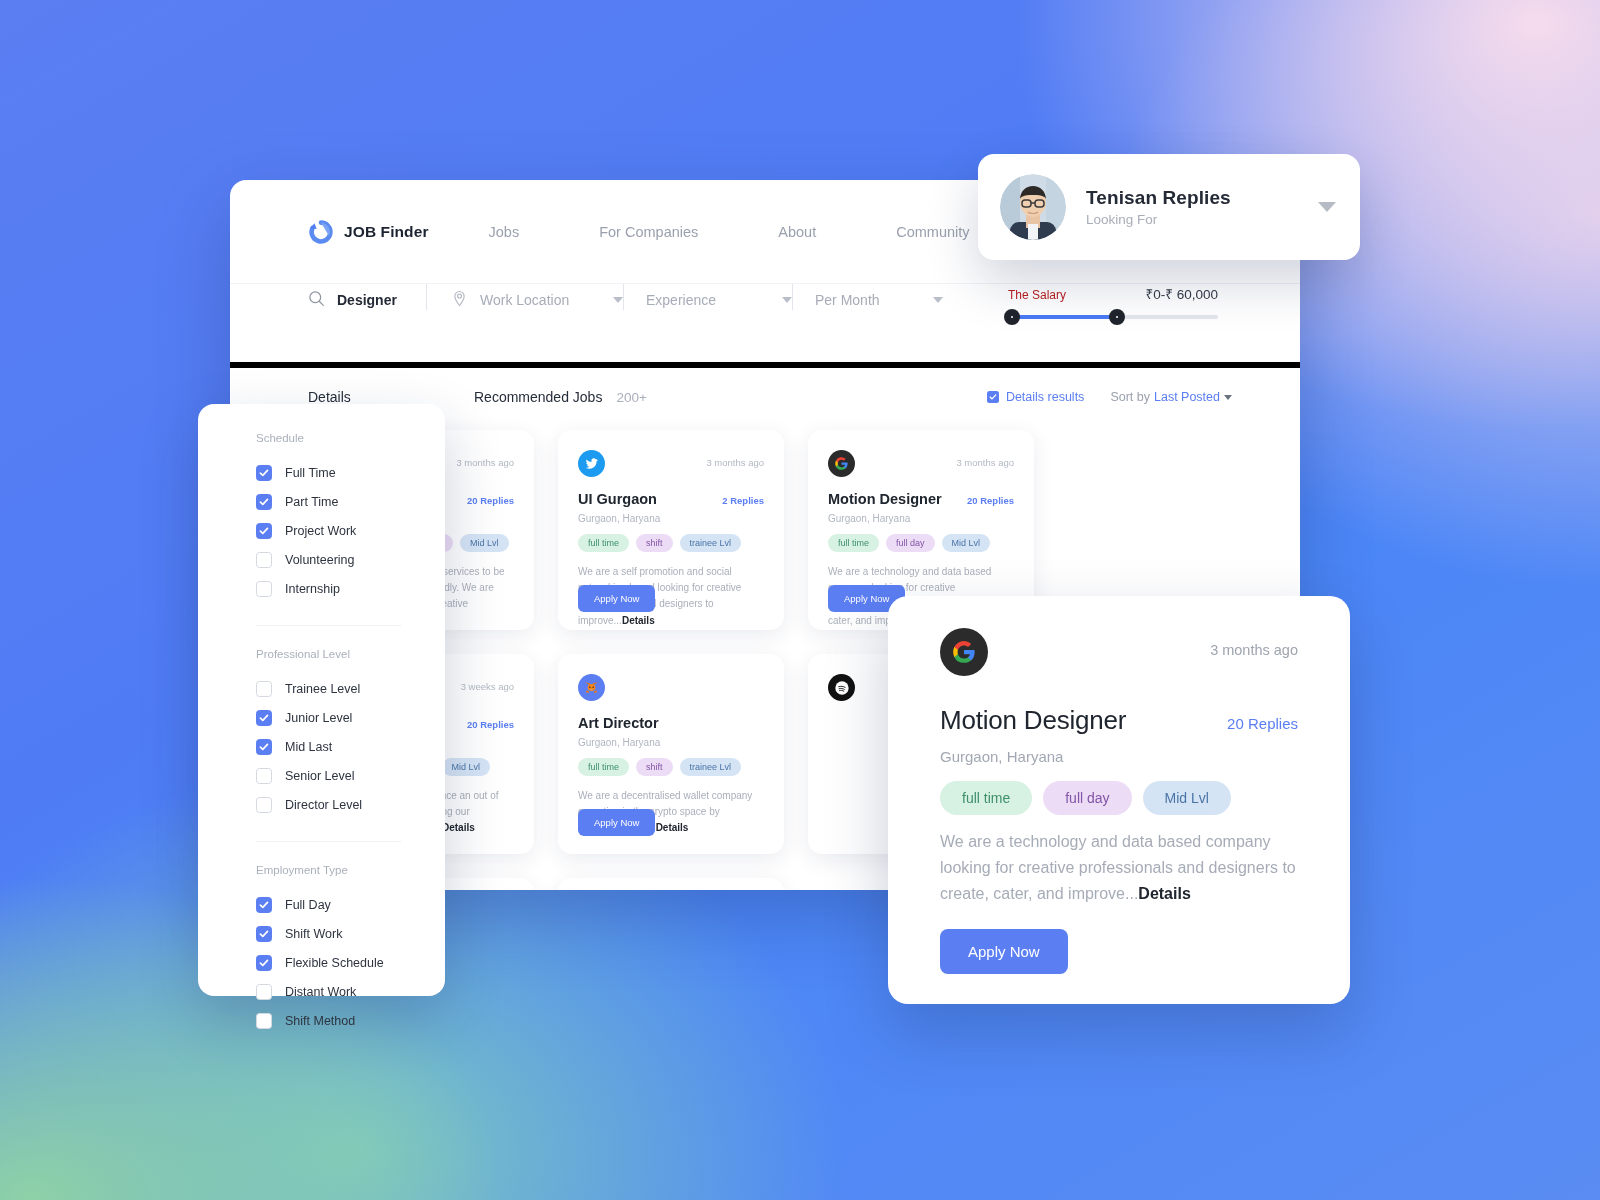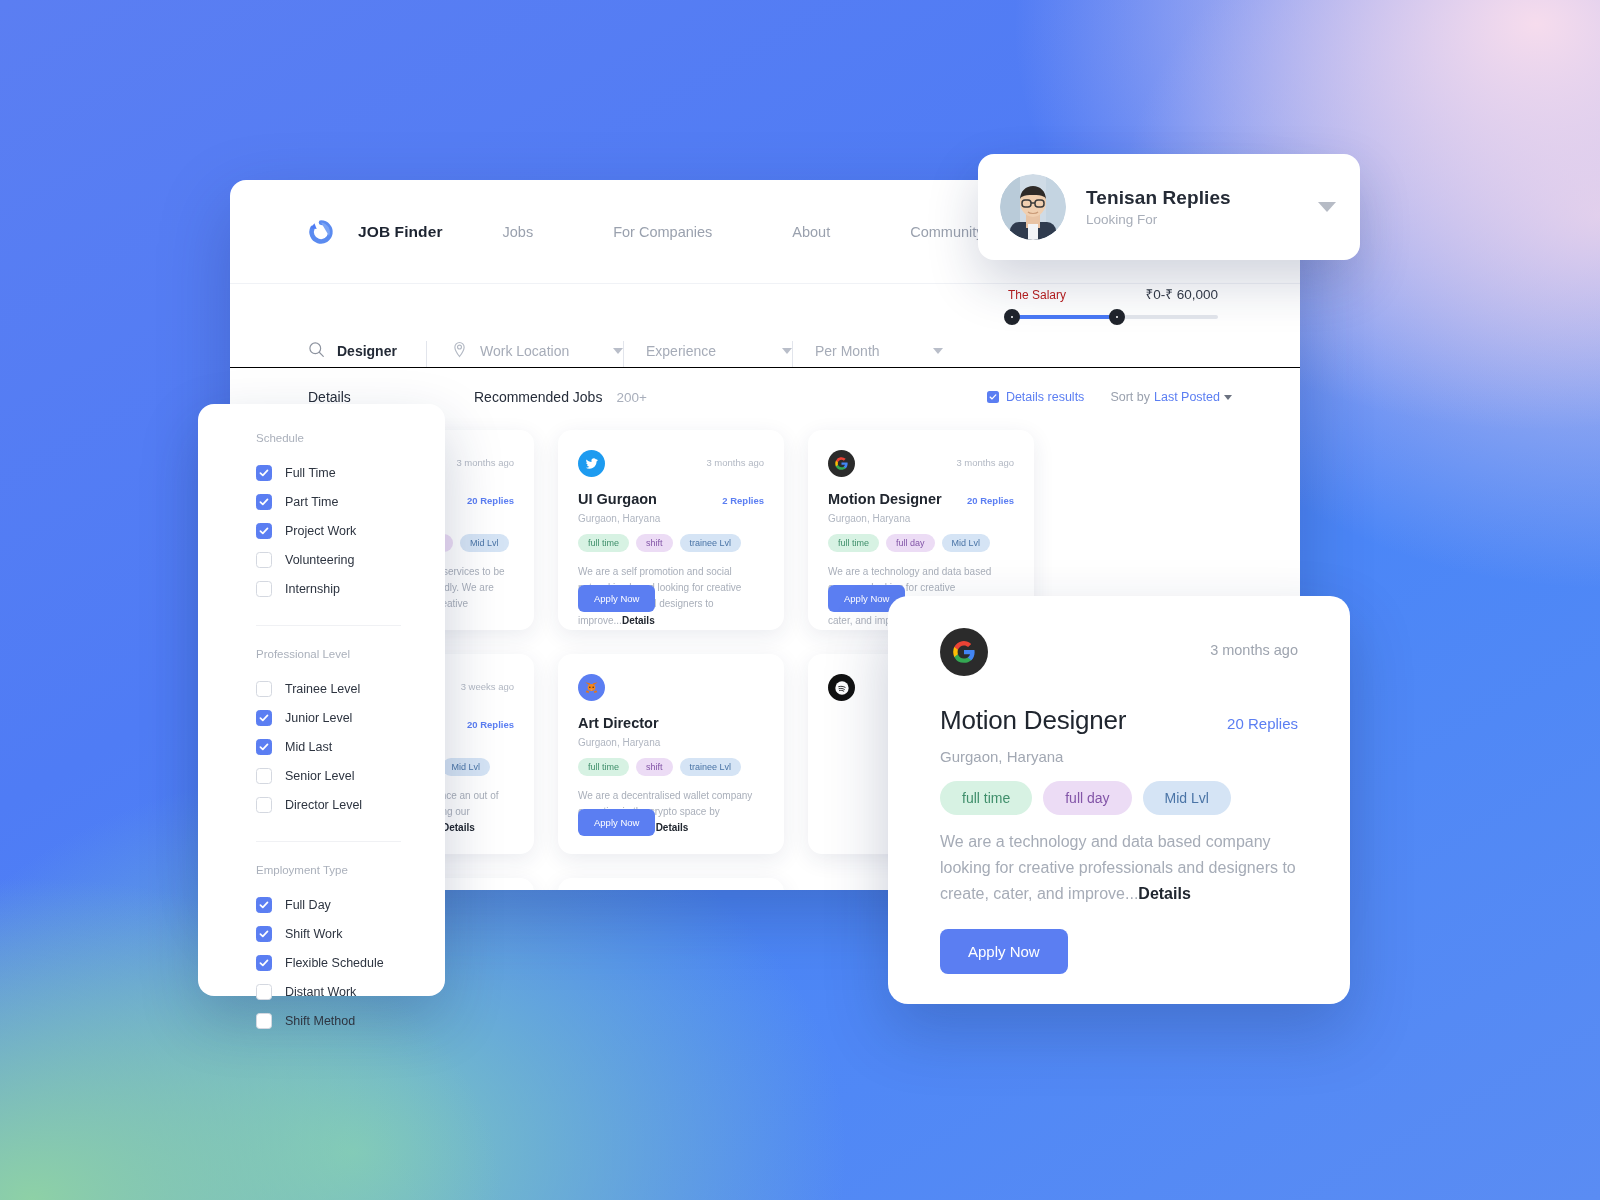--- a/index.html
+++ b/index.html
@@ -29,38 +29,38 @@
     overflow: hidden;
   }
 
   
   .navbar {
     height: 104px;
     display: flex; align-items: center;
     padding: 0 80px 0 78px;
     border-bottom: 1px solid #f0f2f6;
   }
-  .brand { display: flex; align-items: center; gap: 24px; margin-right: 60px; }
+  .brand { display: flex; align-items: center; gap: 10px; margin-right: 60px; }
   .brand-logo { width: 26px; height: 26px; flex: none; }
   .brand-name { font-size: 15.5px; font-weight: 700; color: #1c2330; letter-spacing: .1px; }
   .nav-links { display: flex; align-items: center; gap: 14px; flex: 1; }
   .nav-link {
     font-size: 14.5px; color: #9aa1ae; cursor: pointer;
     padding: 6px 0; margin-right: 66px; white-space: nowrap;
   }
   .nav-loc { display: flex; align-items: center; gap: 4px; cursor: pointer; }
   .nav-loc .loc-text {
     font-size: 14px; color: #333a46; text-decoration: underline; white-space: nowrap;
   }
   .pin-icon { width: 11px; height: 14px; flex: none; }
 
   
   .searchbar {
-    height: 84px; display: flex; align-items: flex-end;
-    padding: 0 0 0 78px; border-bottom: 1px solid #000000;
+    height: 84px; display: flex; align-items: flex-start;
+    padding: 0 0 16px 78px; border-bottom: 6px solid #000000;
   }
   .sb-cell { display: flex; align-items: center; height: 32px; position: relative; }
   .sb-div { width: 1px; height: 26px; background: #e2e5ec; }
   .sb-icon { flex: none; margin-right: 12px; }
   .sb-label { font-size: 14px; color: #a6acb8; white-space: nowrap; }
   .sb-label.filled { color: #232a36; font-weight: 600; }
   .caret { width: 0; height: 0; border-left: 5px solid transparent; border-right: 5px solid transparent;
            border-top: 6px solid #b9bec9; }
 
   .sb-query { width: 118px; }

